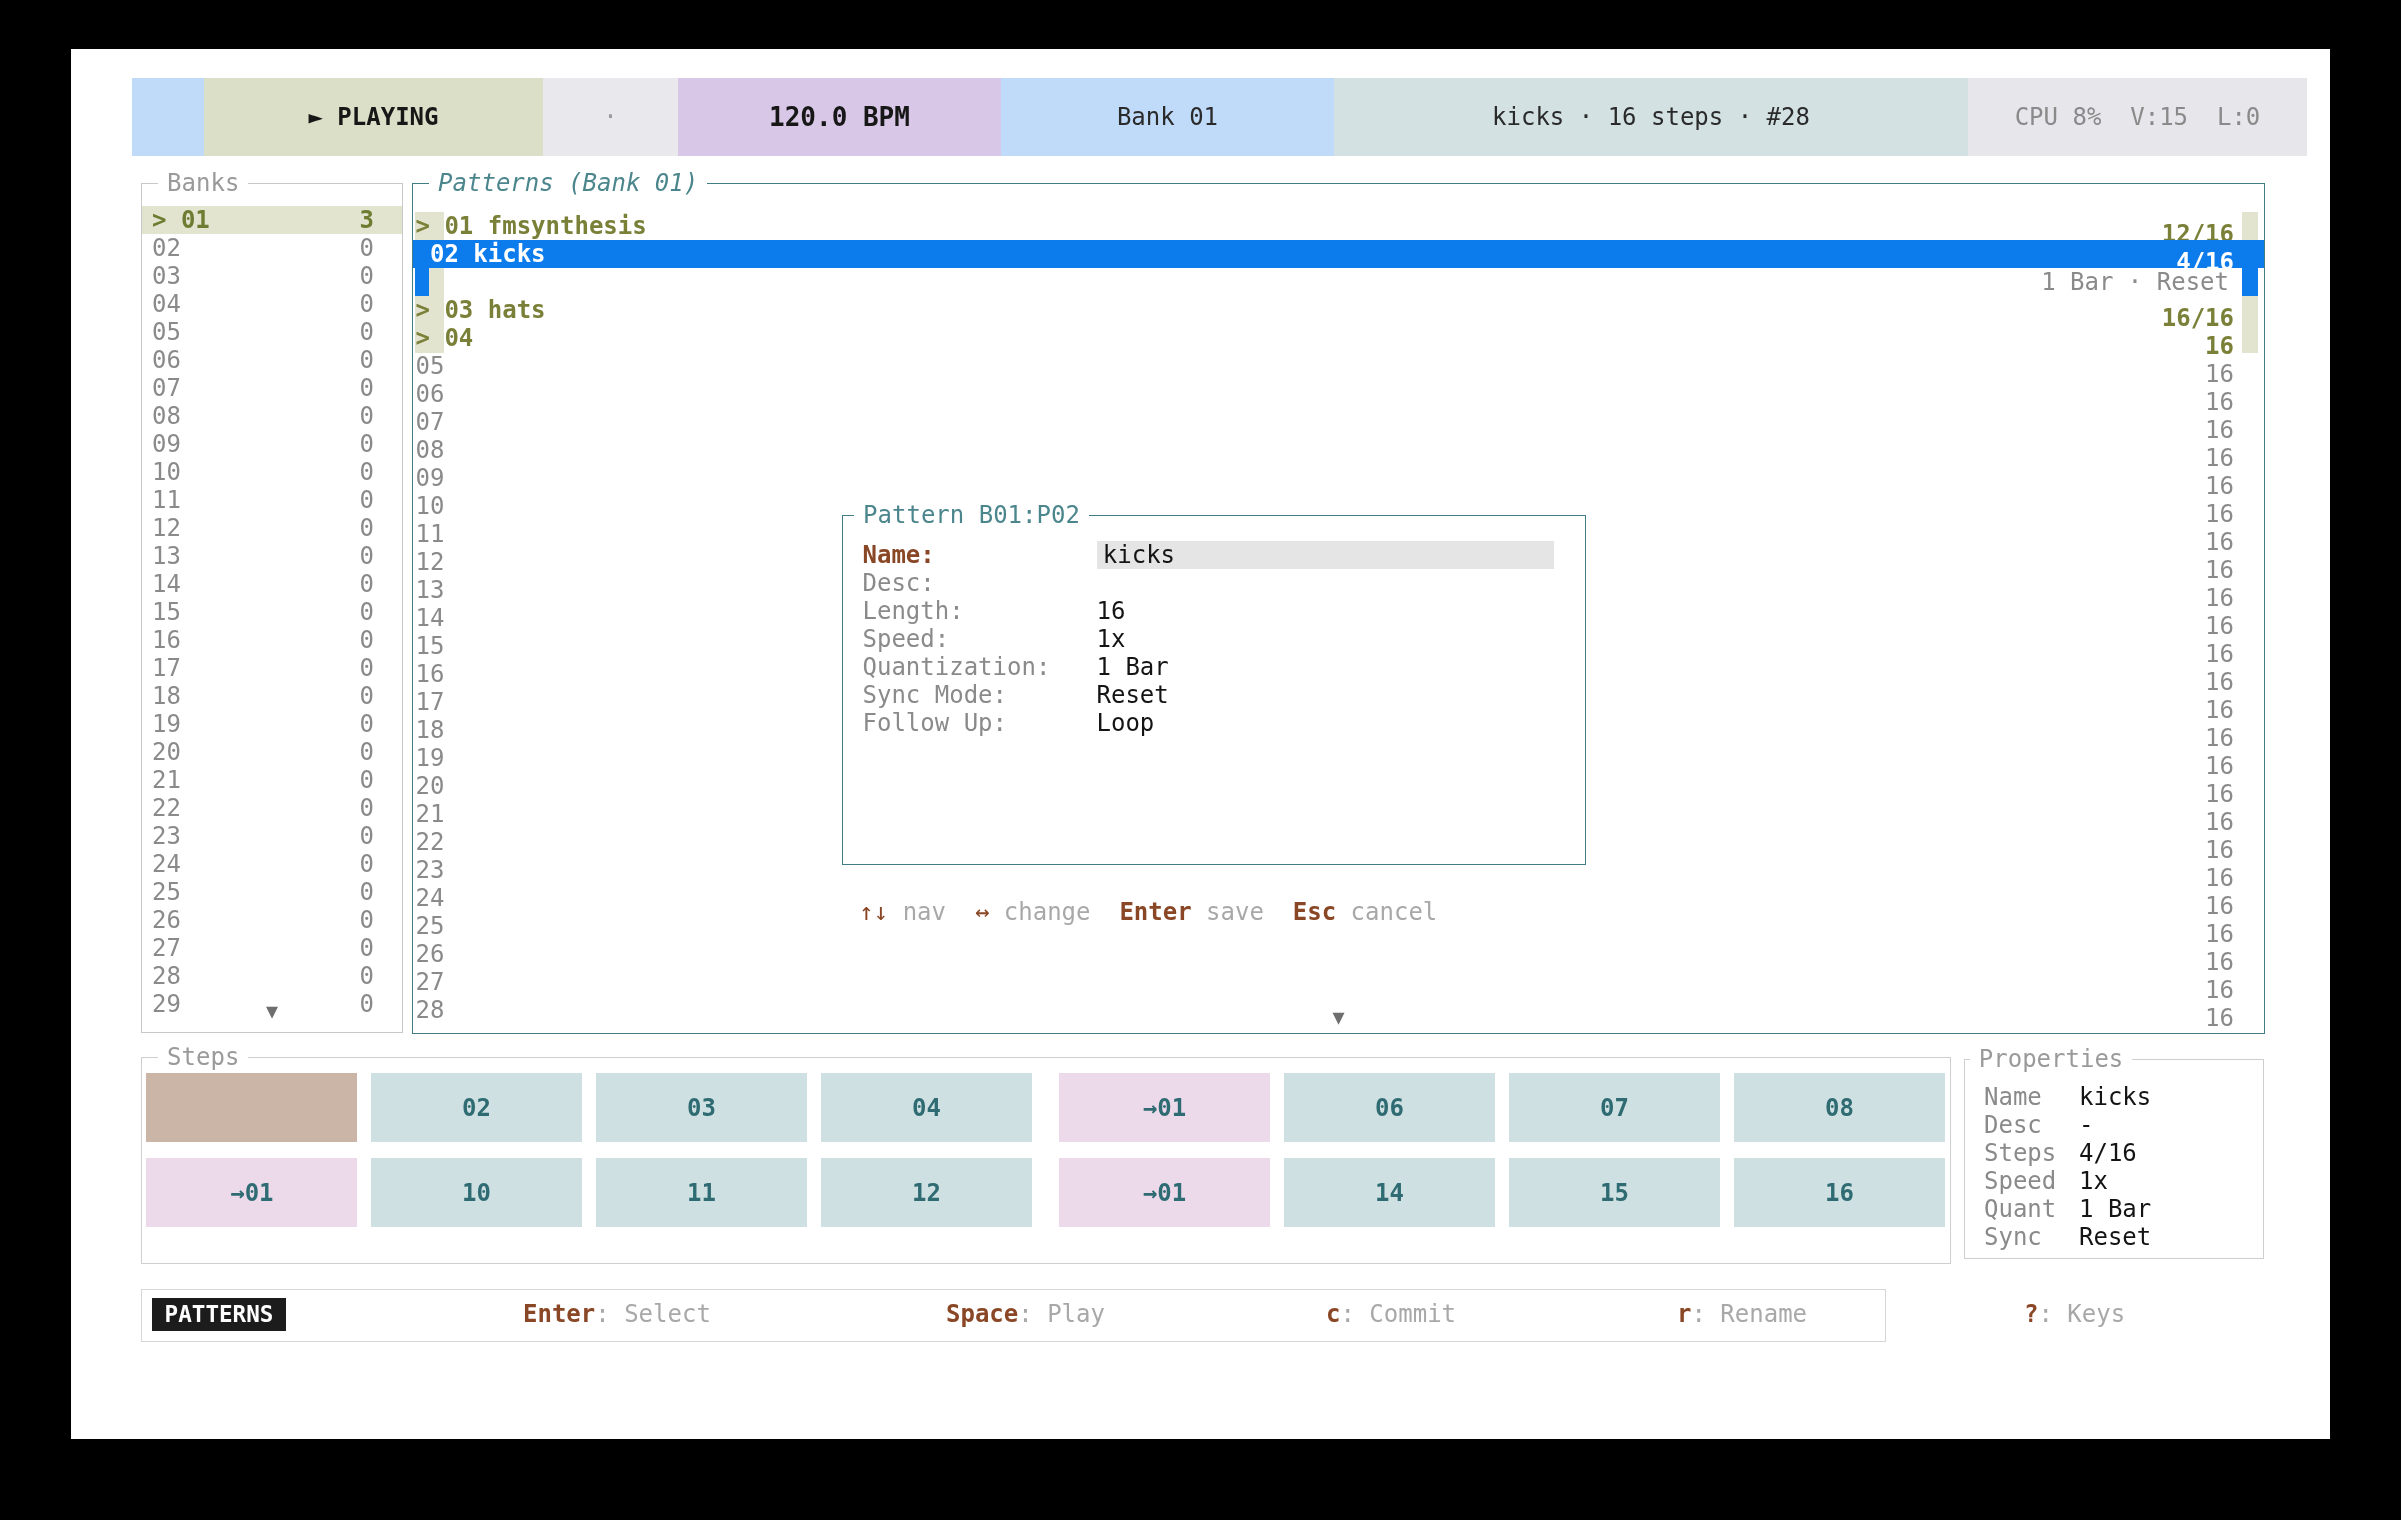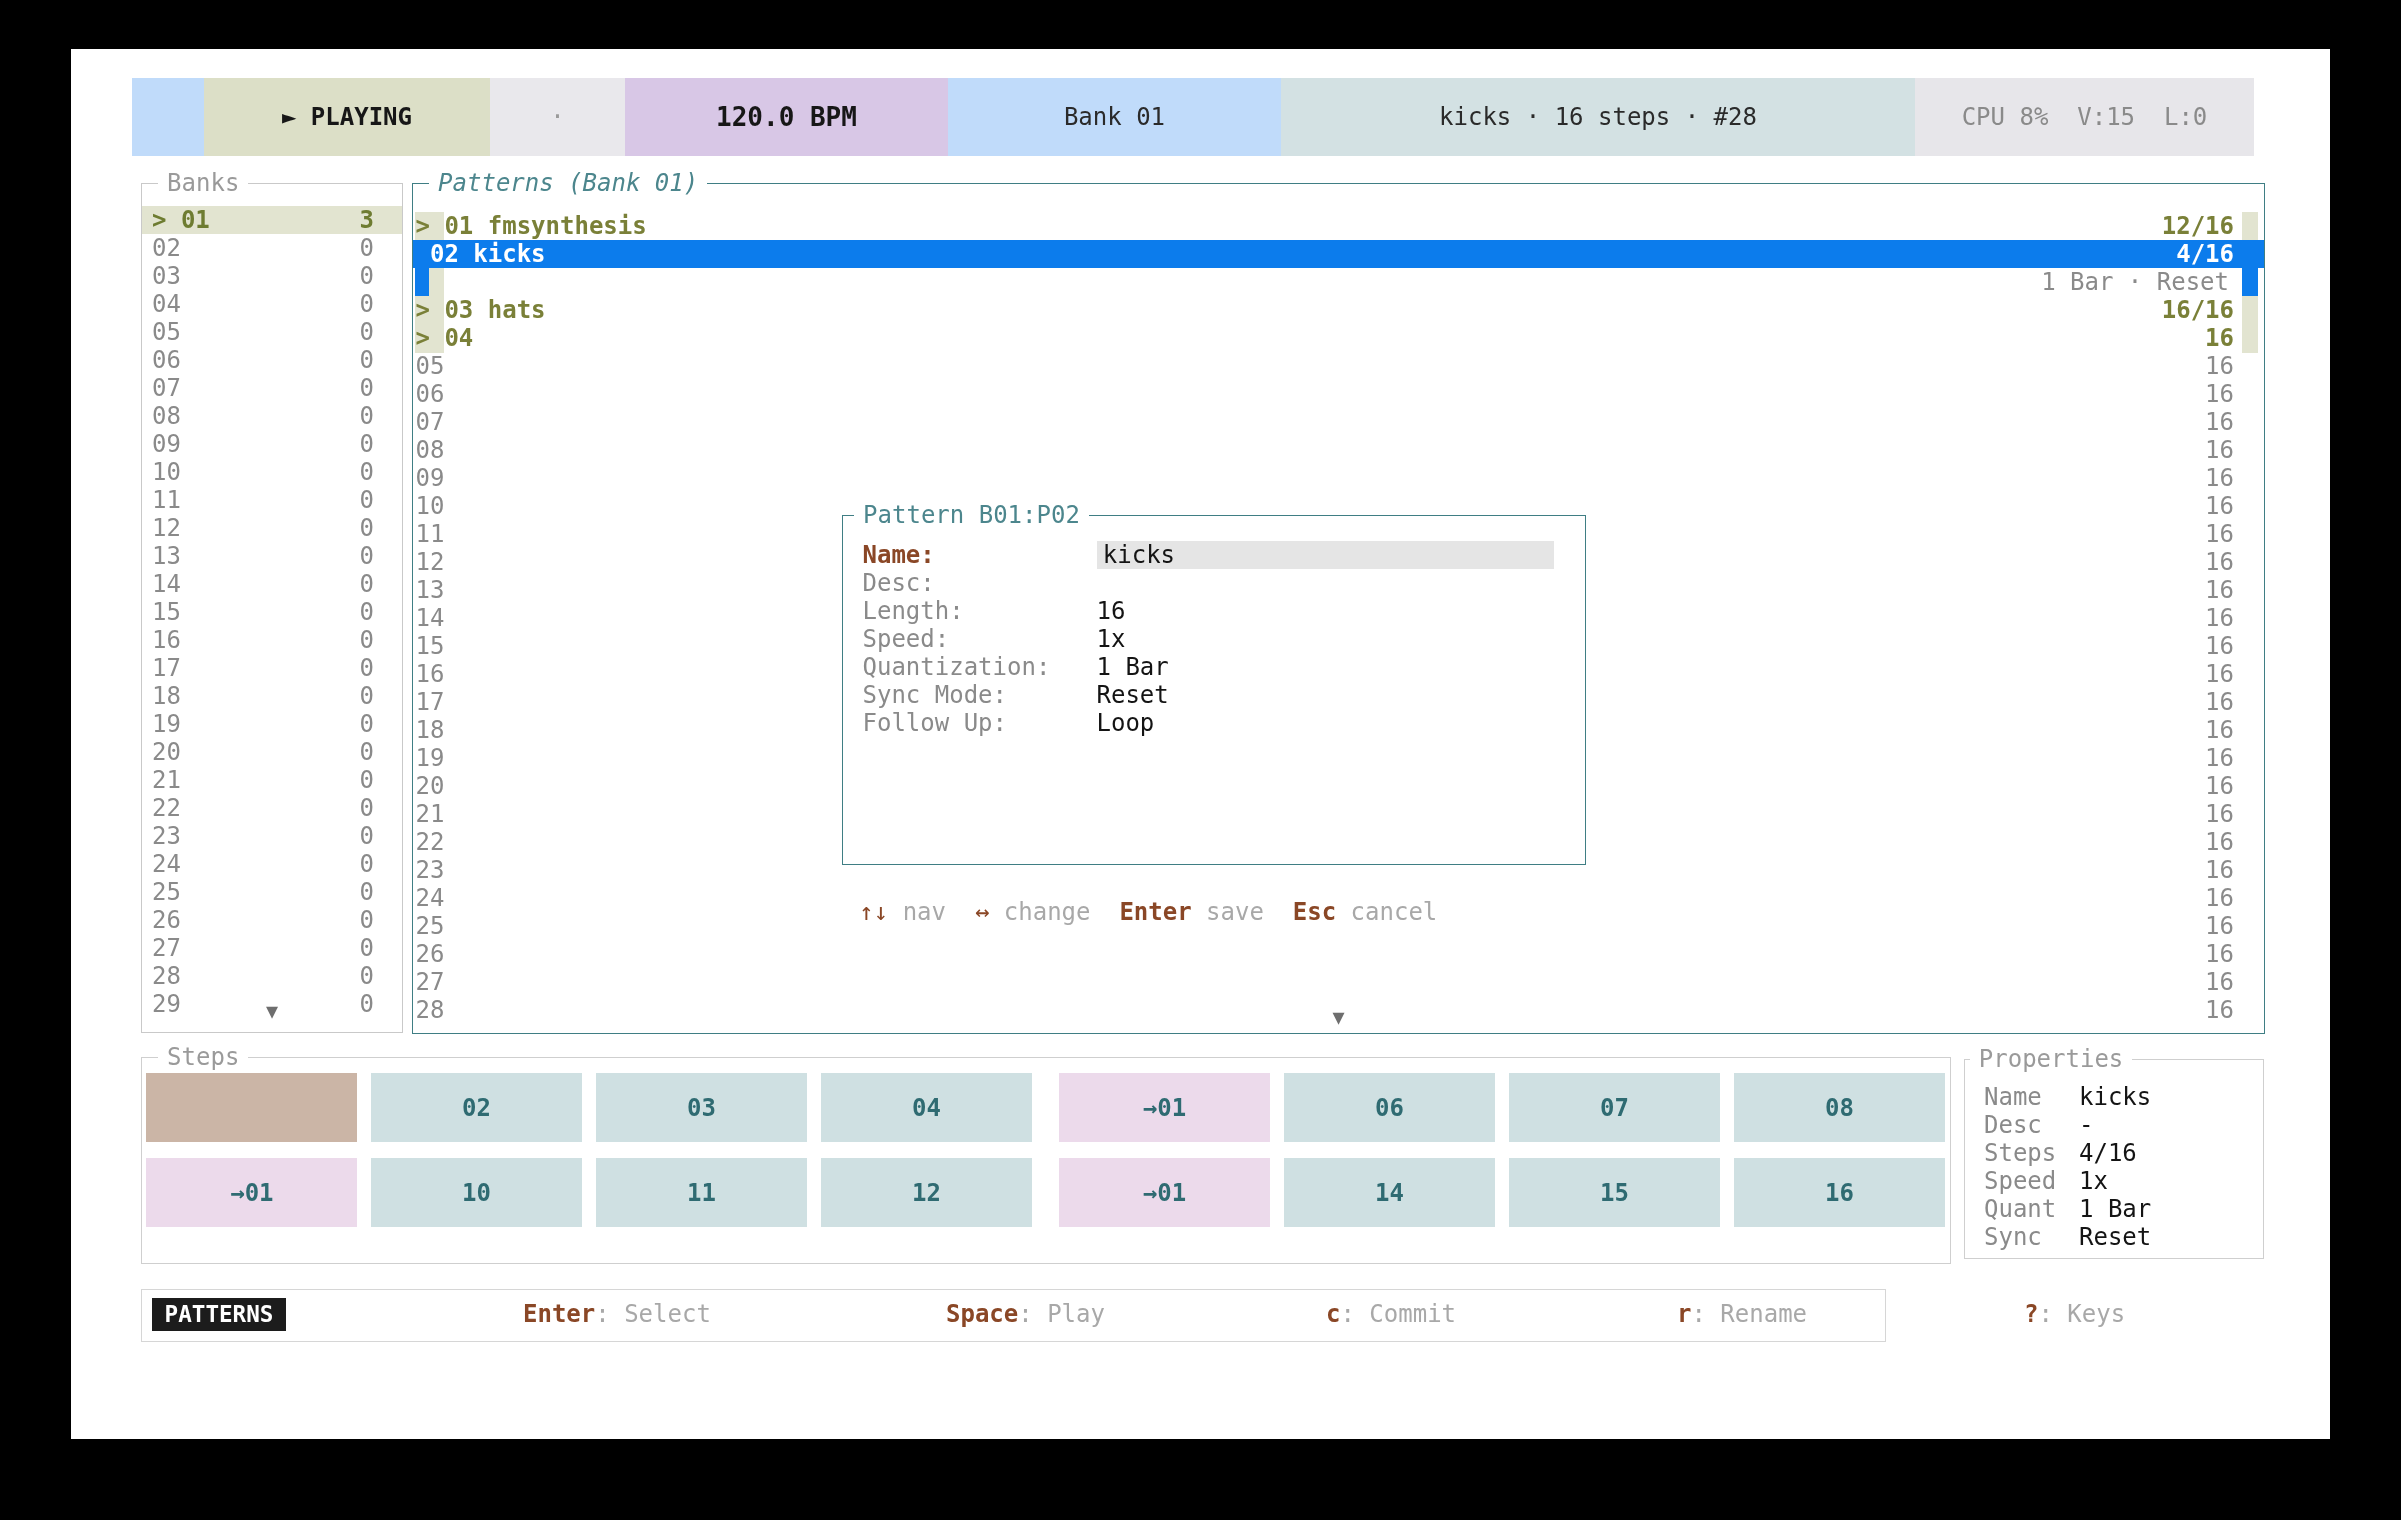--- a/index.html
+++ b/index.html
@@ -7,21 +7,21 @@
     width:2401px;height:1521px;position:relative;background:#000;
     font-family:"DejaVu Sans Mono","Liberation Mono",monospace;
     overflow:hidden;
   }
   .app{position:absolute;left:71px;top:49px;width:2259px;height:1390px;background:#ffffff;}
 
   
   .topbar{position:absolute;left:61px;top:29px;width:2176px;height:78px;display:flex;}
   .seg{display:flex;align-items:center;justify-content:center;font-size:24px;color:#2a2a2a;white-space:pre;}
   .seg-pad{width:72px;background:#c0dbfa;}
-  .seg-transport{width:286px;background:#dcdfc7;font-weight:bold;color:#171717;}
+  .seg-transport{width:339px;background:#dcdfc7;font-weight:bold;color:#171717;}
   .seg-dot{width:135px;background:#e9e8ec;color:#9a9a9a;}
   .seg-bpm{width:323px;background:#d8c7e6;font-weight:bold;color:#171717;font-size:26px;text-align:center;}
   .seg-bank{width:333px;background:#c0dbfa;}
   .seg-info{width:634px;background:#d3e1e3;}
   .seg-sys{width:339px;background:#e7e6ea;color:#8a8a8a;}
 
   
   .panel{position:absolute;background:#fff;box-sizing:border-box;}
   .panel-title{position:absolute;top:-16.3px;left:16.3px;background:#fff;padding:0 8.8px;
     font-size:24px;color:#9a9a9a;white-space:pre;line-height:30px;}
@@ -37,21 +37,21 @@
   .banks .more{top:813px;left:0;right:0;text-align:center;}
 
   
   .patterns{left:341px;top:134px;width:1853px;height:851px;border:1.9px solid #3f7e84;}
   .patterns .panel-title{color:#4c868d;font-style:italic;}
   .strip-l{position:absolute;left:1.9px;top:28px;width:29px;height:141px;background:#e2e4d0;z-index:1;}
   .strip-r{position:absolute;right:6.3px;top:28px;width:15.7px;height:141px;background:#e2e4d0;z-index:1;}
   .pat-list{position:absolute;top:28px;left:0;right:0;z-index:2;}
   .pat-row{height:28px;line-height:28px;font-size:24px;display:flex;
     padding:0 30px 0 2.5px;position:relative;white-space:pre;}
-  .pat-row .val{margin-left:auto;}
+  .pat-row .val{margin-left:auto;margin-top:8px;}
   .pat-olive{color:#7a8038;font-weight:bold;}
   .pat-gray{color:#8a8a8a;}
   .pat-selected{background:#0c7cec;color:#ffffff;font-weight:bold;}
   .pat-detail{color:#8a8a8a;justify-content:flex-end;padding-right:35px;}
   .cellb{position:absolute;top:0;height:28px;background:#0c7cec;}
   .cellb.l{left:1.9px;width:14.4px;}
   .cellb.r{right:6.3px;width:15.7px;}
   .patterns .more{top:819px;left:0;right:0;text-align:center;}
 
   

